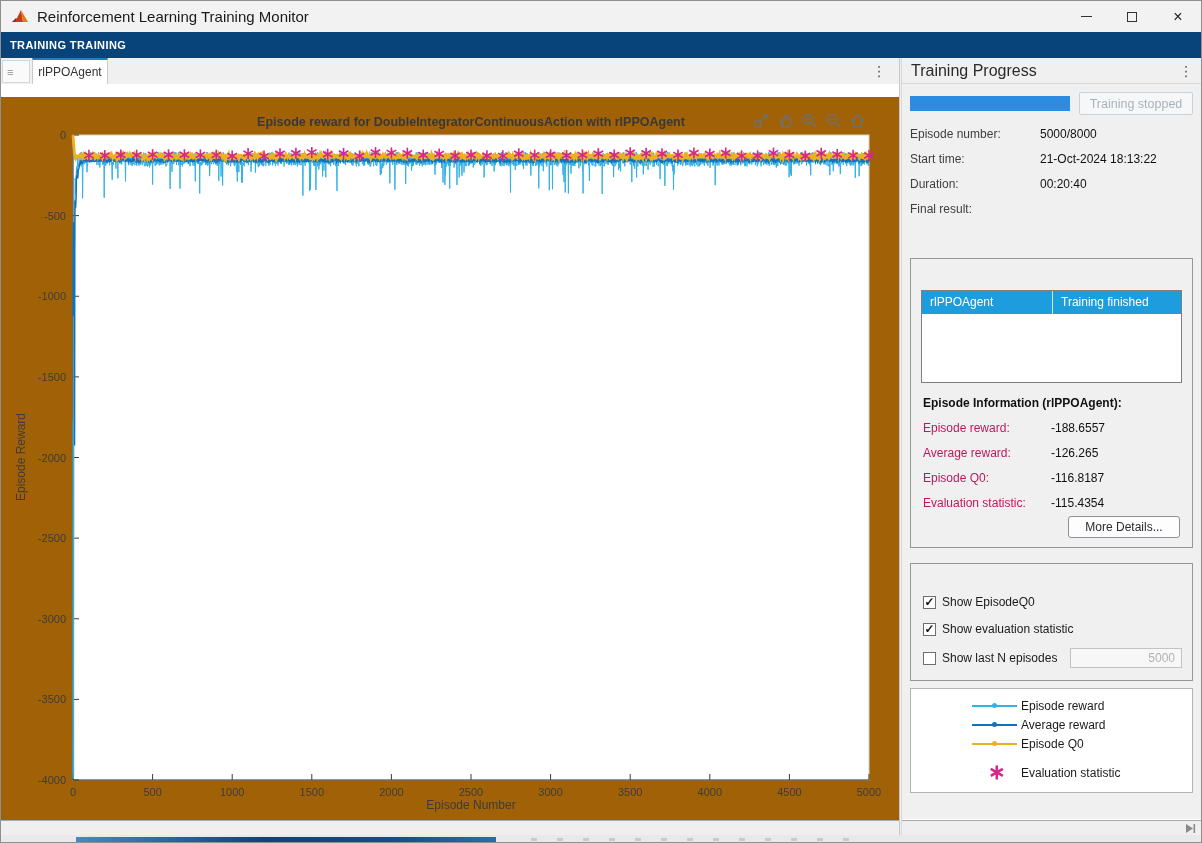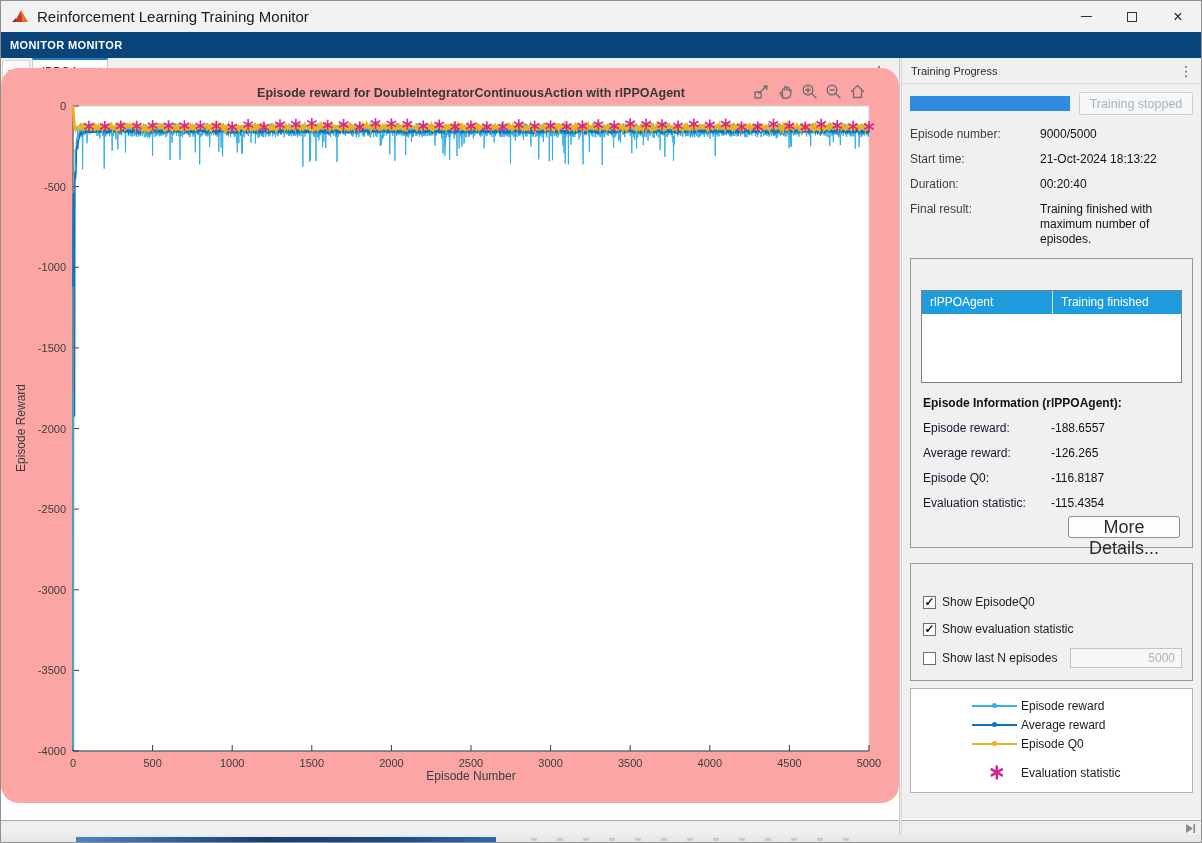--- a/index.html
+++ b/index.html
@@ -20,59 +20,59 @@
   .toolstrip { position:absolute; left:1px; top:32px; width:1200px; height:26px; background:#084379; display:flex; align-items:center; }
   .toolstrip-tab { color:#fff; font-size:11px; font-weight:bold; letter-spacing:.4px; padding:0 9px; }
 
   
   .tabstrip { position:absolute; left:1px; top:58px; width:898px; height:26px; background:#f0f0f0; }
   .grip { position:absolute; left:1px; top:2px; width:28px; height:23px; background:#fafafa; border:1px solid #d6d6d6; color:#8a8a8a; font-size:11px; display:flex; align-items:center; padding-left:4px; }
   .doc-tab { position:absolute; left:31px; top:0; width:76px; height:26px; background:#fff; border:1px solid #c9c9c9; border-top:2px solid #1d7cc2; border-bottom:none; display:flex; align-items:center; justify-content:center; font-size:12px; color:#333; }
   .tab-dots { position:absolute; left:868px; top:2px; width:20px; height:22px; display:flex; align-items:center; justify-content:center; color:#555; font-size:14px; }
 
   
-  .document { position:absolute; left:1px; top:68px; width:898px; height:735px; background:#fca5a5;border-radius:18px; }
+  .document { position:absolute; left:1px; top:97px; width:898px; height:735px; background:#a16207; }
   .ax-toolbar { position:absolute; right:32px; top:14px; display:flex; gap:5px; z-index:5; }
   .ax-btn { width:19px; height:19px; display:flex; align-items:center; justify-content:center; }
   .ax-btn svg { stroke:#707070; fill:none; stroke-width:1.4; stroke-linecap:round; stroke-linejoin:round; }
   #chart-svg text.tick { font-size:11px; fill:#3c3c3c; font-family:"Liberation Sans", sans-serif; }
   #chart-svg text.axlabel { font-size:12px; fill:#3c3c3c; font-family:"Liberation Sans", sans-serif; }
   #chart-svg text.ctitle { font-size:12.5px; font-weight:bold; fill:#383838; font-family:"Liberation Sans", sans-serif; }
 
   
   .vdivider { position:absolute; left:899px; top:58px; width:3px; height:777px; background:#ededed; border-left:1px solid #c9c9c9; border-right:1px solid #d9d9d9; }
 
   
   .panel { position:absolute; left:902px; top:58px; width:299px; height:761px; background:#f0f0f0; font-size:12px; color:#1a1a1a; }
   .panel-header { position:absolute; left:0; top:0; width:100%; height:26px; border-bottom:1px solid #d8d8d8; display:flex; align-items:center; }
-  .panel-header .ptitle { margin-left:9px; font-size:11px; color:#2b2b2b; }
+  .panel-header .ptitle { margin-left:9px; font-size:16px; color:#2b2b2b; }
   .panel-dots { position:absolute; right:6px; top:2px; width:18px; height:22px; display:flex; align-items:center; justify-content:center; color:#555; font-size:14px; }
 
   .progressbar { position:absolute; left:8px; top:38px; width:160px; height:15px; background:#2d8ce0; }
-  .btn { font-family:"Liberation Sans", sans-serif; font-size:18px; background:#fdfdfd; border:1px solid #8a9096; border-radius:3px; color:#2b2b2b; }
+  .btn { font-family:"Liberation Sans", sans-serif; font-size:12px; background:#fdfdfd; border:1px solid #8a9096; border-radius:3px; color:#2b2b2b; }
   .btn.disabled { background:#f6f7f8; border-color:#c9d0d6; color:#a9b2ba; }
   .stop-btn { position:absolute; left:177px; top:34px; width:114px; height:23px; border-radius:2px; font-size:12.5px; }
 
   .field-label { position:absolute; left:8px; color:#3f3f3f; }
   .field-value { position:absolute; left:138px; color:#111; }
 
   .gbox { position:absolute; left:8px; width:283px; background:#f0f0f0; border:1px solid #979797; }
   .gbox-title { height:21px; line-height:21px; padding-left:8px; font-weight:bold; font-size:12px; color:#1a1a1a; border-bottom:1px solid #a8a8a8; }
 
   
   .agent-table { position:absolute; left:10px; top:31px; width:261px; height:93px; background:#fff; border:1px solid #7f7f7f; }
   .t-row { display:grid; grid-template-columns:131px 128px; height:23px; }
   .t-row > div { padding:4px 0 0 8px; font-size:12px; }
   .t-head { border-bottom:1px solid #7f7f7f; font-weight:bold; color:#111; }
   .t-head > div:first-child { border-right:1px solid #7f7f7f; }
   .t-sel { background:#1d9dde; color:#fff; }
   .t-sel > div:first-child { border-right:1px solid #cfe7f5; }
 
   .ep-title { position:absolute; left:12px; font-weight:bold; color:#111; }
-  .stat-label { position:absolute; left:12px; color:#0f172a; }
+  .stat-label { position:absolute; left:12px; color:#be185d; }
   .stat-value { position:absolute; left:140px; color:#111; }
   .details-btn { position:absolute; right:12px; bottom:9px; width:112px; height:22px; border-radius:3px; border:1px solid #8a9096; }
 
   
   .opt-row { position:absolute; left:12px; display:flex; align-items:center; gap:6px; }
   .cbx { width:13px; height:13px; border:1px solid #6e6e6e; background:#fff; display:inline-flex; align-items:center; justify-content:center; font-size:12px; font-weight:bold; color:#111; line-height:1; }
   .opt-label { font-size:12px; color:#1a1a1a; }
   .n-input { position:absolute; right:10px; top:84px; width:112px; height:20px; border:1px solid #c3c3c3; background:#f7f7f7; color:#b2b2b2; font-size:12px; text-align:right; padding-right:6px; font-family:"Liberation Sans", sans-serif; }
 
   
@@ -110,21 +110,21 @@
       <div class="win-btn">
           <span class="glyph-max"></span>
         </div>
       <div class="win-btn">
           <span class="glyph-close">×</span>
         </div>
     </div>
   </div>
 
   <div class="toolstrip">
-    <span class="toolstrip-tab">MONITOR MONITOR</span>
+    <span class="toolstrip-tab">TRAINING TRAINING</span>
   </div>
 
   <div class="tabstrip">
     <div class="grip">≡</div>
     <div class="doc-tab">rlPPOAgent</div>
     <div class="tab-dots">⋮</div>
   </div>
 
   <div class="document">
     <div class="ax-toolbar">
@@ -365,27 +365,26 @@
   <div class="panel">
     <div class="panel-header">
       <span class="ptitle">Training Progress</span>
       <div class="panel-dots">⋮</div>
     </div>
 
     <div class="progressbar" style="width: 160px; background: rgb(45, 140, 224);"></div>
     <button class="btn stop-btn disabled" disabled="">Training stopped</button>
 
     <span class="field-label" style="top:69px">Episode number:</span>
-    <span class="field-value" style="top:69px">9000/5000</span>
+    <span class="field-value" style="top:69px">5000/8000</span>
     <span class="field-label" style="top:94px">Start time:</span>
     <span class="field-value" style="top:94px">21-Oct-2024 18:13:22</span>
     <span class="field-label" style="top:119px">Duration:</span>
     <span class="field-value" style="top:119px">00:20:40</span>
     <span class="field-label" style="top:144px">Final result:</span>
-    <span class="field-value" style="top:144px; width:150px; line-height:15px;">Training finished with maximum number of episodes.</span>
 
     <div class="gbox" style="top:200px; height:290px;">
       <div class="agent-table">
         <div class="t-row t-sel">
           <div>rlPPOAgent</div>
           <div>Training finished</div>
         </div>
       </div>
       <div class="ep-title" style="top:137px">Episode Information (rlPPOAgent):</div>
       <span class="stat-label" style="top:162px">Episode reward:</span>

